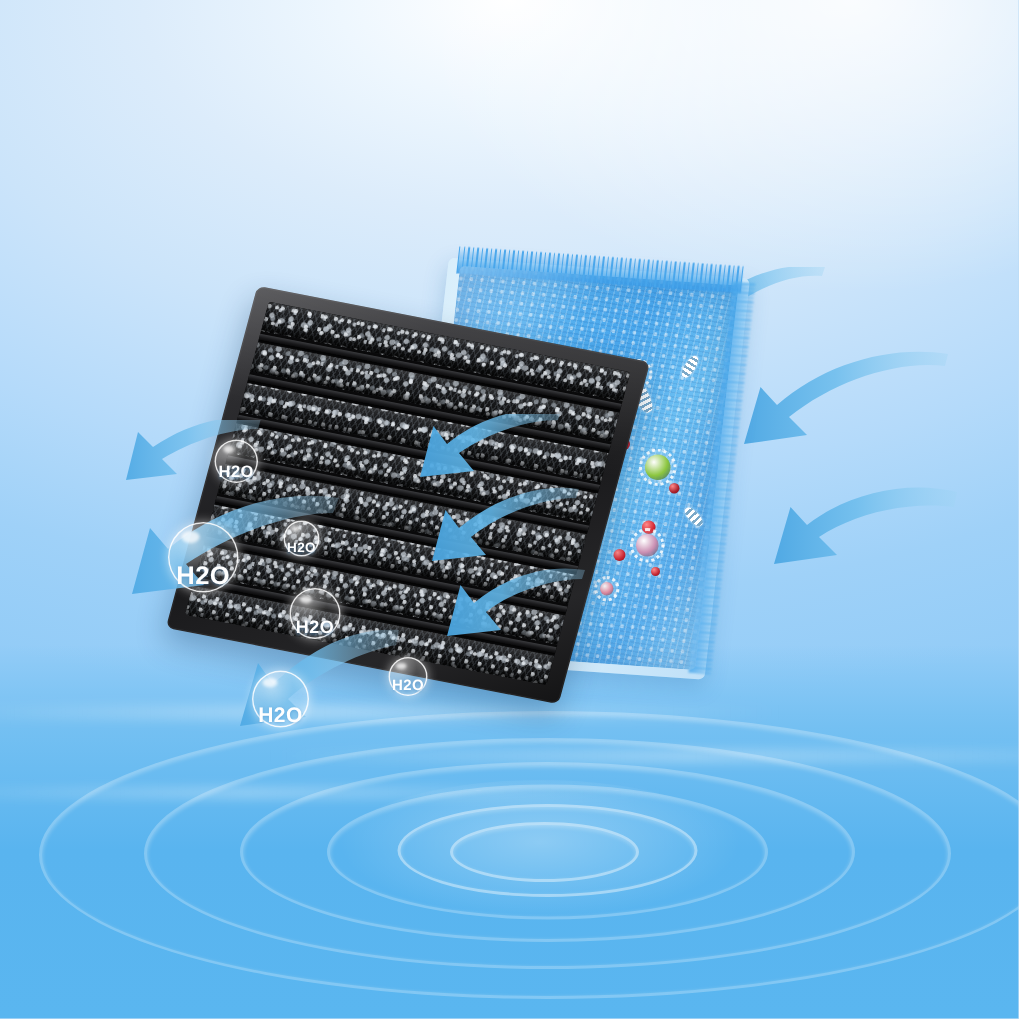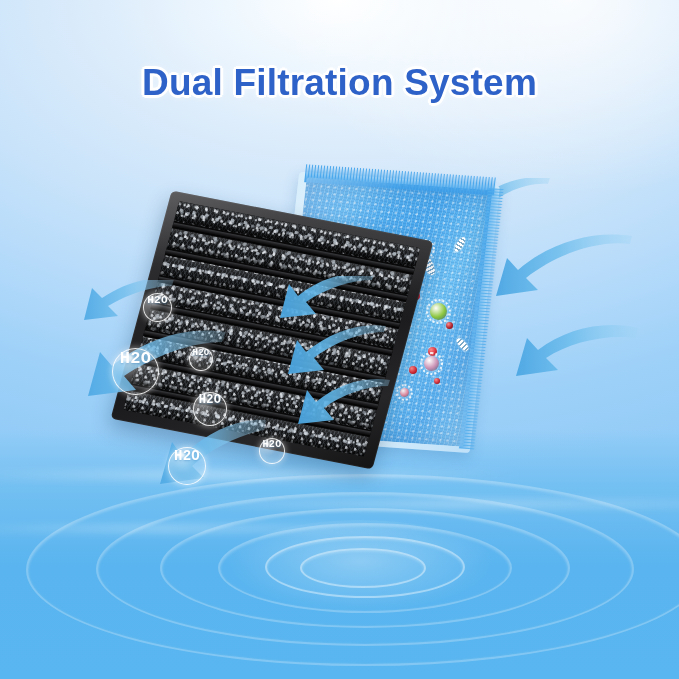--- a/index.html
+++ b/index.html
@@ -159,27 +159,26 @@
     background:linear-gradient(180deg,#3a3b3e 0%,#19191b 60%,#0b0b0c 100%);
     box-shadow:0 1px 2px rgba(0,0,0,.8);
   }
 
   
   .arrow{position:absolute;pointer-events:none;}
 
   
   .h2o{
     position:absolute;border-radius:50%;
-    display:flex;align-items:flex-start;justify-content:center;
+    display:flex;align-items:flex-end;justify-content:center;
     color:#ffffff;font-weight:bold;letter-spacing:.3px;
     background:radial-gradient(circle at 33% 28%, rgba(255,255,255,.50) 0%, rgba(255,255,255,.14) 42%, rgba(255,255,255,.05) 70%, rgba(255,255,255,.16) 100%);
     border:1.6px solid rgba(255,255,255,.88);
     box-shadow:0 0 7px rgba(255,255,255,.55), inset 0 0 10px rgba(255,255,255,.35);
     text-shadow:0 1px 2px rgba(70,140,200,.45);
-    font-family:Liberation Mono, monospace;
   }
   .h2o::after{
     content:"";position:absolute;left:18%;top:12%;width:26%;height:17%;
     border-radius:50%;background:rgba(255,255,255,.72);filter:blur(1px);
   }
 
   
   .steps{position:absolute;left:0;right:0;top:548px;height:131px;}
 </style>
 </head>
@@ -195,21 +194,20 @@
   <div class="bg-streak" style="left:-60px;top:525px;width:500px;height:7px;"></div>
 
   <div class="ripple-core" style="left:225px;top:520px;width:270px;height:92px;"></div>
   <div class="ripple" style="left:300px;top:548px;width:122px;height:36px;"></div>
   <div class="ripple" style="left:265px;top:536px;width:196px;height:58px;"></div>
   <div class="ripple soft" style="left:218px;top:523px;width:290px;height:86px;"></div>
   <div class="ripple soft" style="left:160px;top:508px;width:406px;height:116px;"></div>
   <div class="ripple soft" style="left:96px;top:492px;width:534px;height:150px;"></div>
   <div class="ripple soft" style="left:26px;top:474px;width:674px;height:188px;"></div>
 
-  <div class="title">Dual Filtration System</div>
 
   <div class="assembly">
 
     <svg class="arrow" style="left:430px;top:178px;" width="210" height="230" viewBox="0 0 210 230">
       <defs>
         <linearGradient id="agR" x1="1" y1="0" x2="0" y2="0">
           <stop offset="0%" stop-color="#9ed4f3" stop-opacity="0.35"></stop>
           <stop offset="55%" stop-color="#6bbcec" stop-opacity="0.85"></stop>
           <stop offset="100%" stop-color="#4ca7e3" stop-opacity="0.95"></stop>
         </linearGradient>

